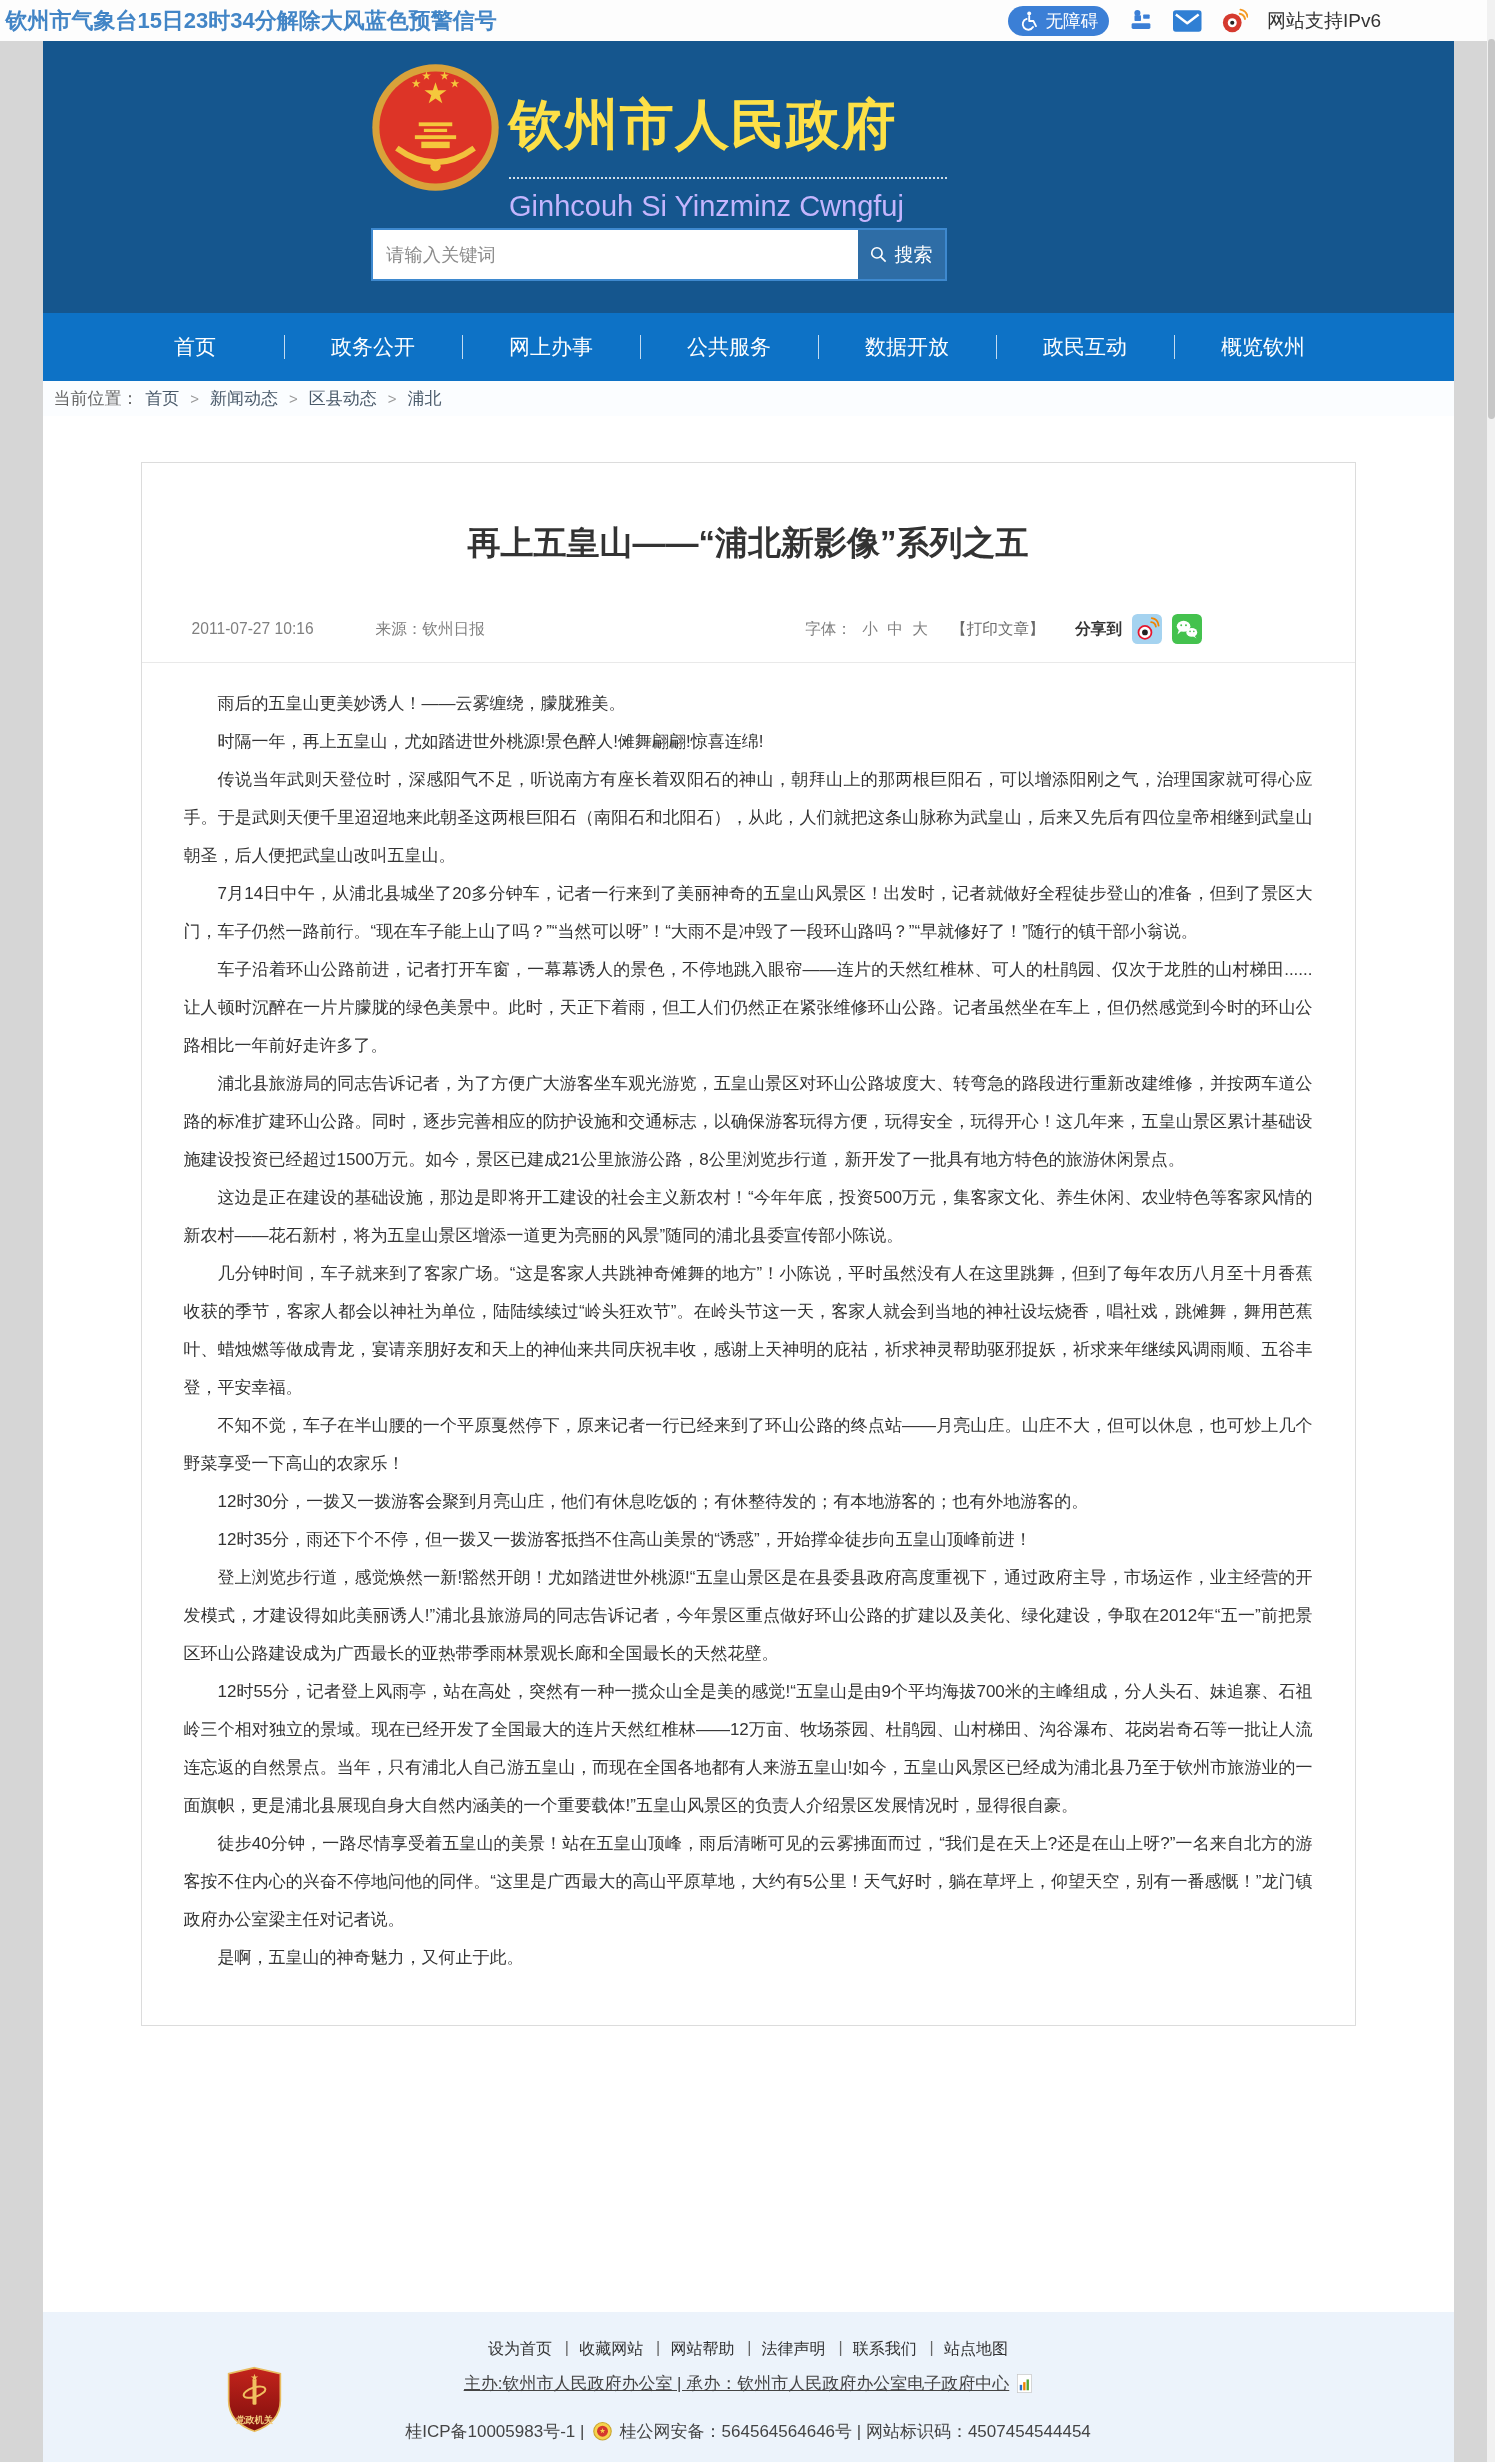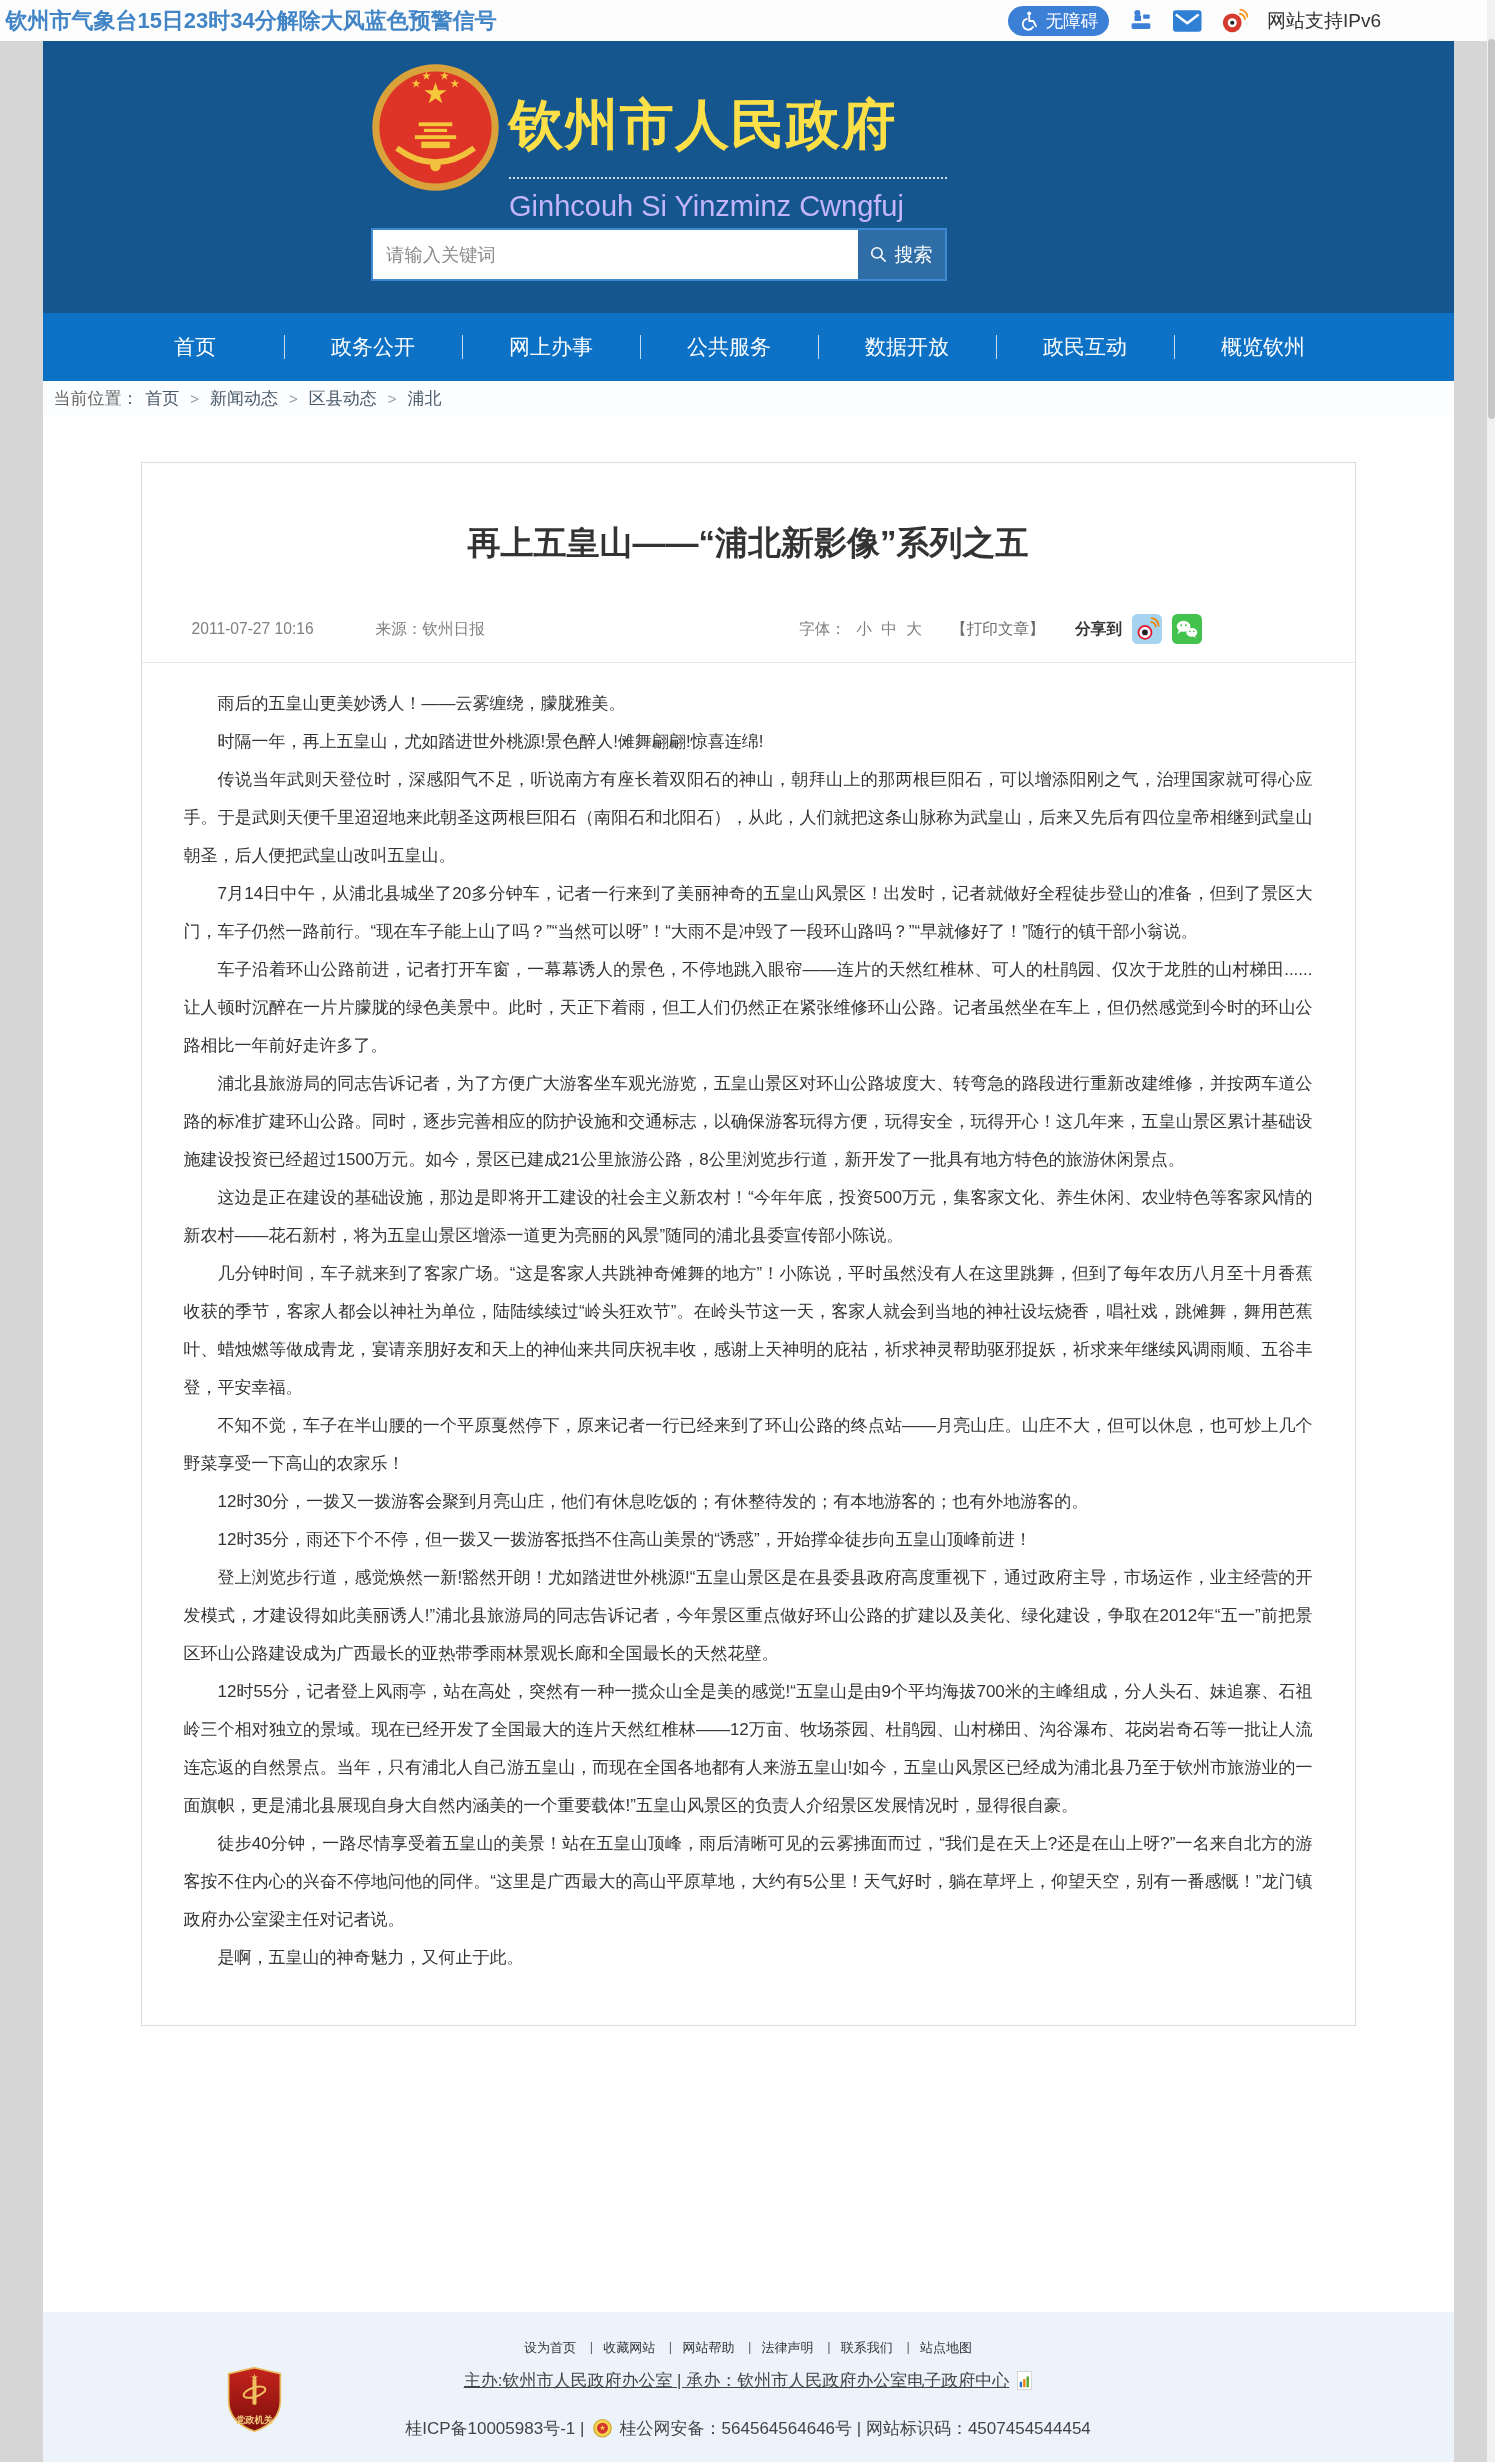--- a/index.html
+++ b/index.html
@@ -54,36 +54,36 @@
 
   
   .main { height:1896px; background:#fff; overflow:hidden; }
   .article-box { width:1215px; height:1564px; margin:46px auto 0; border:0.7px solid #dcdcdc; padding:0 42px; overflow:hidden; }
   .article-title { margin:58px 0 0; text-align:center; font-size:33px; color:#333; font-weight:bold; }
   .meta-row { margin-top:48px; display:flex; justify-content:space-between; align-items:center; color:#7f7f7f; font-size:15.6px; padding:0 8.1px; }
   .meta-left { display:flex; align-items:center; gap:62px; }
   .meta-right { display:flex; align-items:center; gap:10.2px; margin-right:102px; }
   .fs-group { display:flex; align-items:center; gap:9.5px; }
   .fs-option { color:#7f7f7f; cursor:pointer; }
-  .print-btn { color:#6b6b6b; cursor:pointer; margin-left:19px; }
+  .print-btn { color:#6b6b6b; cursor:pointer; margin-left:13px; }
   .share-label { color:#333; font-weight:bold; margin-left:20.4px; }
   .share-icon { display:block; cursor:pointer; }
   .meta-divider { height:1.4px; background:#e9e9e9; margin:17.7px -42px 0; }
   .article-body { margin-top:22px; height:1369px; overflow:hidden; font-size:17px; color:#333; line-height:38px; text-align:justify; }
   .article-body p { margin:0; text-indent:2em; }
   .editor-row { margin-top:60px; text-align:right; font-size:16.3px; color:#555; padding-right:19px; }
   .bottom-divider { height:1.4px; background:#cccccc; margin-top:39px; }
   .pn-row { margin-top:38px; font-size:22px; display:flex; align-items:center;text-align:center; }
   .pn-row + .pn-row { margin-top:17.7px; }
   .pn-label { color:#2e7dc0; cursor:pointer; }
   .pn-title { color:#555; cursor:pointer; }
 
   
   .footer { height:151px; background:#ecf3fb; position:relative; }
-  .footer-links { display:flex; justify-content:center; padding-top:27px; font-size:13px; color:#333; }
+  .footer-links { display:flex; justify-content:center; padding-top:27px; font-size:16px; color:#333; }
   .footer-links li { padding:0 13.6px; position:relative; cursor:pointer; white-space:nowrap; }
   .footer-links li:not(:last-child)::after { content:"|"; position:absolute; right:-3.4px; top:0; color:#666; }
   .footer-org, .footer-icp { display:flex; justify-content:center; align-items:center; gap:8.1px; font-size:17px; color:#444; }
   .footer-org { margin-top:12px;text-decoration:underline; }
   .footer-icp { margin-top:25px; }
   .gov-badge { position:absolute; left:183px; top:54px; }
 </style>
 </head>
 <body>
 

